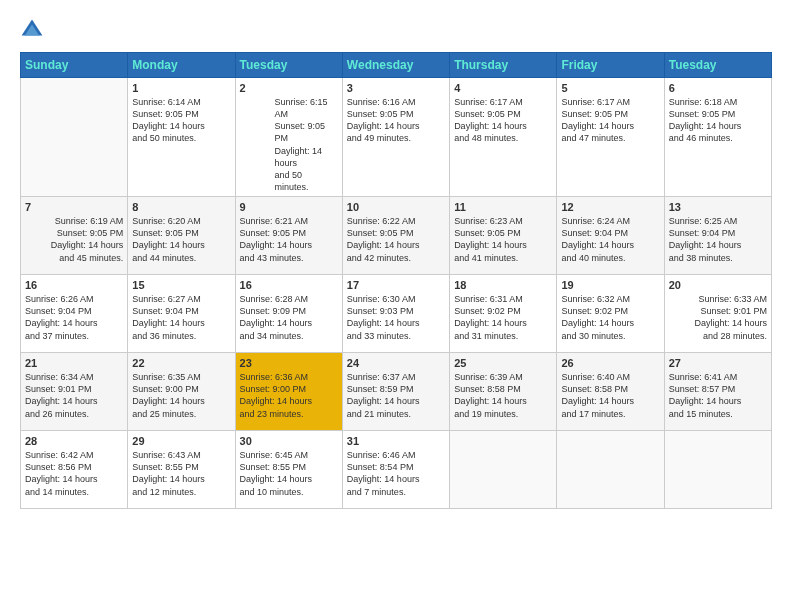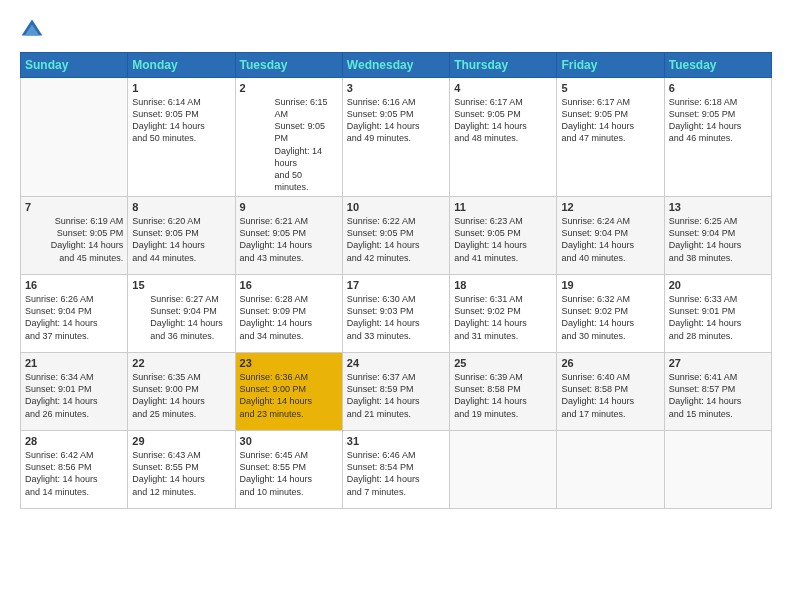--- a/index.html
+++ b/index.html
@@ -234,21 +234,21 @@
         <tr>
           <td style="background: rgb(255, 255, 255);">
             <span class="day-num">16</span>
             <div class="day-info" style="white-space: pre-line;">Sunrise: 6:26 AM
 Sunset: 9:04 PM
 Daylight: 14 hours
 and 37 minutes.</div>
           </td>
           <td style="background: rgb(255, 255, 255);">
             <span class="day-num">15</span>
-            <div class="day-info" style="white-space: pre-line; margin-left: 18px;">Sunrise: 6:27 AM
+            <div class="day-info" style="white-space: pre-line;">Sunrise: 6:27 AM
 Sunset: 9:04 PM
 Daylight: 14 hours
 and 36 minutes.</div>
           </td>
           <td style="background: rgb(255, 255, 255);">
             <span class="day-num">16</span>
             <div class="day-info" style="white-space: pre-line;">Sunrise: 6:28 AM
 Sunset: 9:09 PM
 Daylight: 14 hours
 and 34 minutes.</div>
@@ -269,21 +269,21 @@
           </td>
           <td style="background: rgb(255, 255, 255); margin-left: 32px;">
             <span class="day-num">19</span>
             <div class="day-info" style="white-space: pre-line;">Sunrise: 6:32 AM
 Sunset: 9:02 PM
 Daylight: 14 hours
 and 30 minutes.</div>
           </td>
           <td style="background: rgb(255, 255, 255);">
             <span class="day-num">20</span>
-            <div class="day-info" style="white-space: pre-line;">Sunrise: 6:33 AM
+            <div class="day-info" style="white-space: pre-line; text-align: right;">Sunrise: 6:33 AM
 Sunset: 9:01 PM
 Daylight: 14 hours
 and 28 minutes.</div>
           </td>
         </tr>
         <tr>
           <td style="background: rgb(245, 245, 245);">
             <span class="day-num">21</span>
             <div class="day-info" style="white-space: pre-line;">Sunrise: 6:34 AM
 Sunset: 9:01 PM

